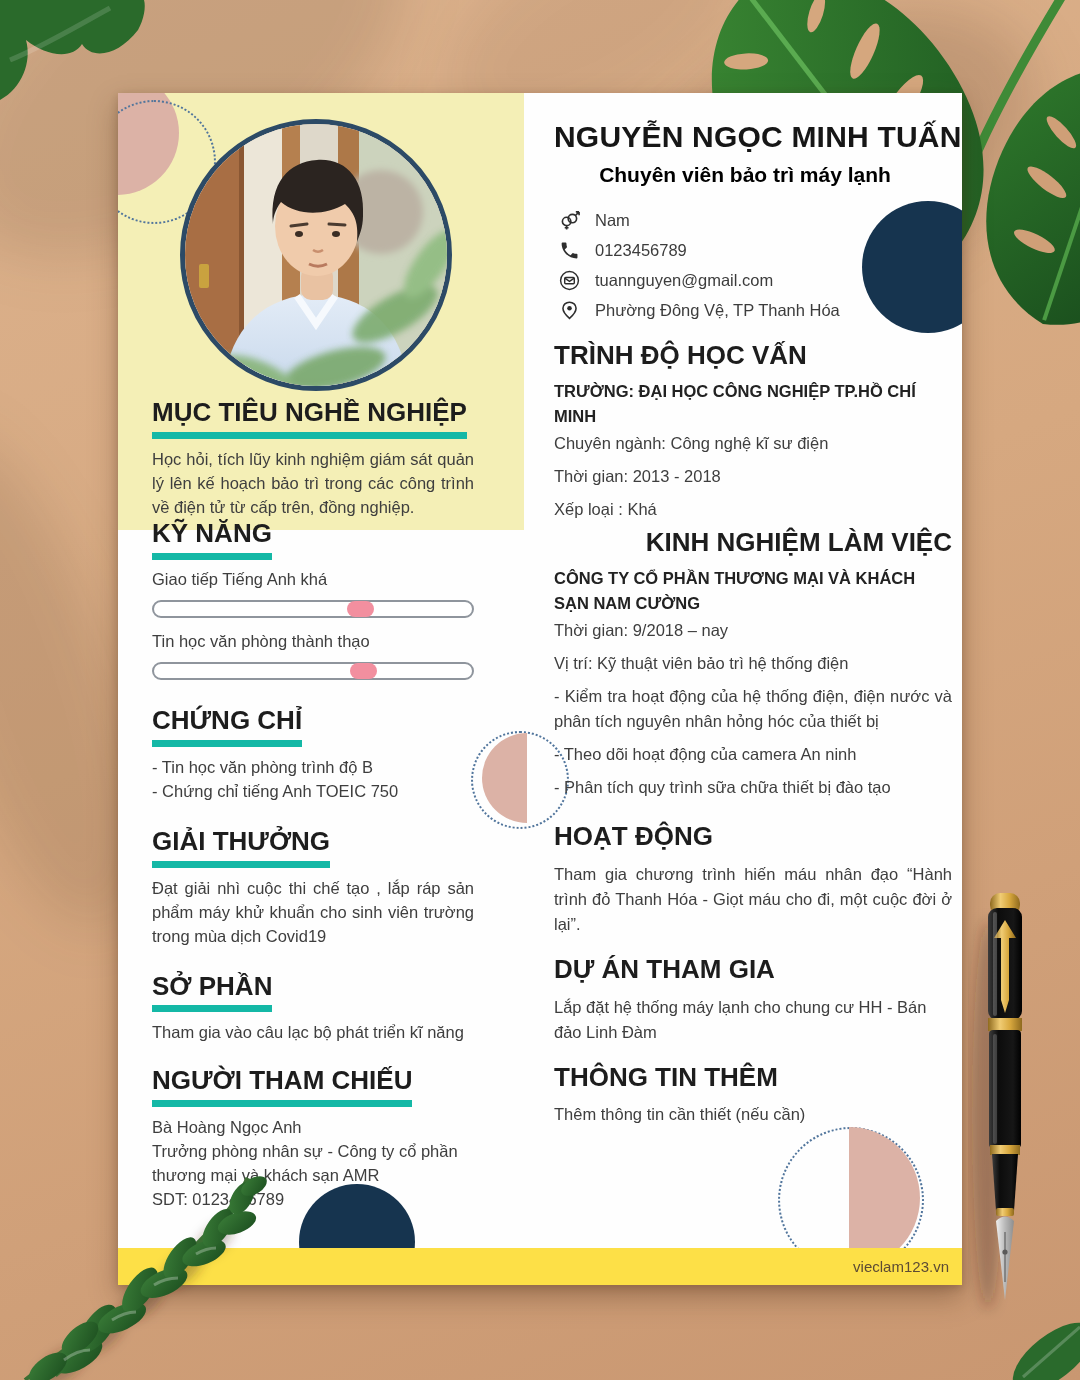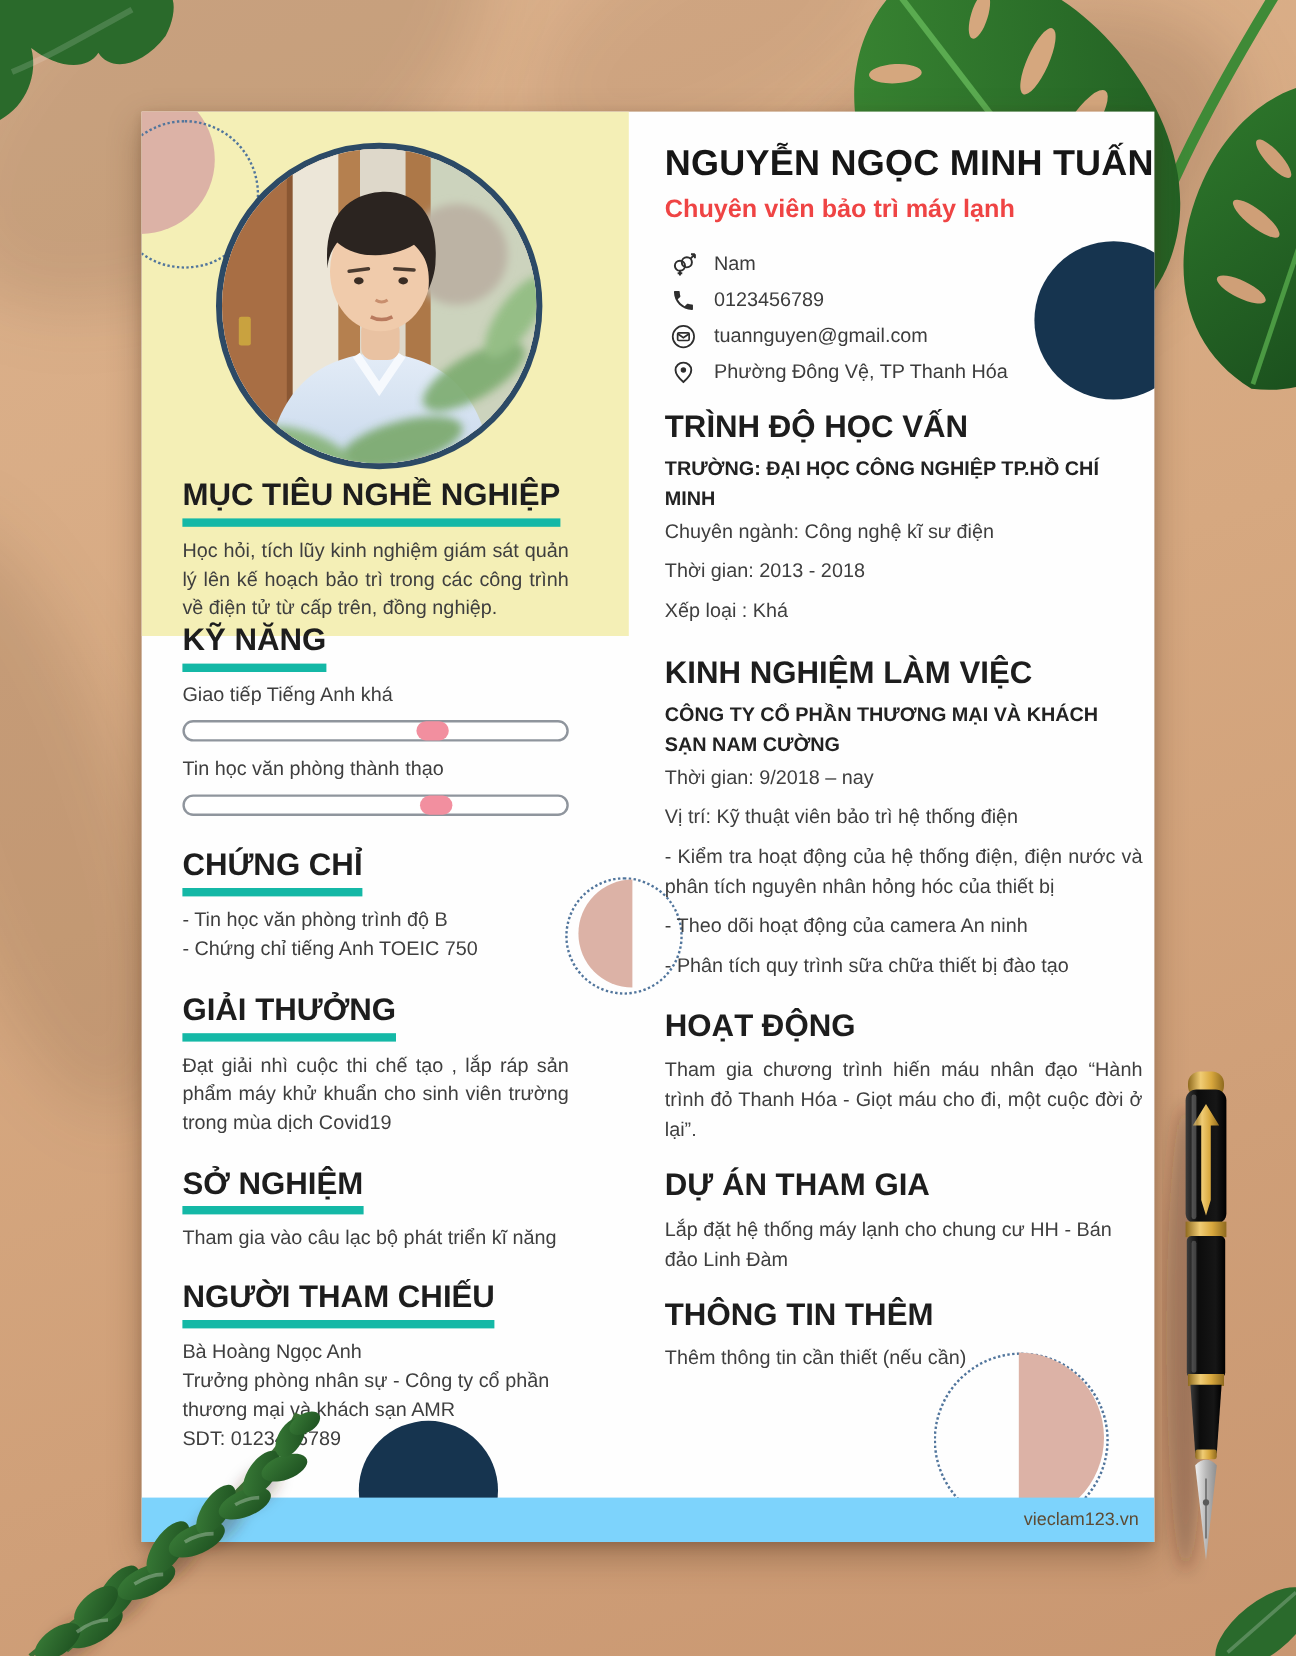--- a/index.html
+++ b/index.html
@@ -23,36 +23,36 @@
   
   .col-left{position:absolute;left:34px;top:305px;width:322px;z-index:2;}
   .col-right{position:absolute;left:436px;top:27px;width:398px;z-index:2;}
   h2.sec{font-size:26px;font-weight:700;color:#1d1d1d;margin:0;display:inline-block;line-height:1.15;}
   .ul-blue{border-bottom:7px solid #14b8a6;padding-bottom:4px;}
   p.body{font-size:16.5px;line-height:24px;color:#3e3e3e;margin:8px 0 0 0;}
   .col-right p.body{line-height:25px;}
   p.just{text-align:justify;}
   p.bold-sub{font-size:16.5px;font-weight:700;color:#222;line-height:25px;margin:8px 0 0 0;}
   .mt36{} .mt26{margin-top:26px;} .mt24{margin-top:24px;} .mt22{margin-top:22px;}
-  .mt20{margin-top:24px;} .mt18{margin-top:18px;} .mt16{margin-top:16px;}
+  .mt20{margin-top:6px;text-align:right;} .mt18{margin-top:18px;} .mt16{margin-top:16px;}
   .line{margin:0;}
   
   .name{font-size:30px;font-weight:700;color:#161616;text-align:center;margin:0;padding-right:16px;letter-spacing:.2px;white-space:nowrap;}
-  .subtitle{font-size:21px;font-weight:700;color:#ef4444;text-align:left;margin:9px 0 0 0;padding-right:16px;}
+  .subtitle{font-size:21px;font-weight:700;color:#000000;text-align:center;margin:9px 0 0 0;padding-right:16px;}
   .contact{margin-top:18px;}
   .crow{display:flex;align-items:center;height:30px;padding-left:4px;}
   .crow .cicon{width:23px;height:23px;flex:0 0 23px;display:flex;align-items:center;justify-content:center;}
   .crow span.ctext{font-size:16.5px;color:#3c3c3c;margin-left:14px;}
   
   .skill-label{font-size:16.5px;color:#3e3e3e;margin:10px 0 0 0;}
   .slider{position:relative;margin-top:11px;height:14px;width:318px;border:2px solid #8f959d;
         border-radius:9px;background:#fff;}
   .thumb{position:absolute;top:-1px;width:27px;height:16px;border-radius:8px;background:#f28f9f;transform:translateX(-14px);}
   
-  .bottom-bar{position:absolute;left:0;bottom:0;width:100%;height:37px;background:#7dd3fc;z-index:3;
+  .bottom-bar{position:absolute;left:0;bottom:0;width:100%;height:37px;background:#fde047;z-index:3;
         display:flex;align-items:center;justify-content:flex-end;}
   .watermark{font-size:15px;color:#5d4b34;margin-right:13px;}
   svg{display:block;}
   .abs{position:absolute;}
 </style>
 </head>
 <body>
 
 <div class="scene">
 
@@ -175,21 +175,21 @@
         <div class="thumb" style="left: 66%;"></div>
       </div>
 
       <div class="mt26"><h2 class="sec ul-blue">CHỨNG CHỈ</h2></div>
       <p class="body line" style="margin-top:8px;">- Tin học văn phòng trình độ B</p>
       <p class="body line" style="margin-top:0;">- Chứng chỉ tiếng Anh TOEIC 750</p>
 
       <div class="mt24"><h2 class="sec ul-blue">GIẢI THƯỞNG</h2></div>
       <p class="body just">Đạt giải nhì cuộc thi chế tạo , lắp ráp sản phẩm máy khử khuẩn cho sinh viên trường trong mùa dịch Covid19</p>
 
-      <div class="mt24"><h2 class="sec ul-blue">SỞ NGHIỆM</h2></div>
+      <div class="mt24"><h2 class="sec ul-blue">SỞ PHẦN</h2></div>
       <p class="body">Tham gia vào câu lạc bộ phát triển kĩ năng</p>
 
       <div class="mt22"><h2 class="sec ul-blue">NGƯỜI THAM CHIẾU</h2></div>
       <p class="body line" style="margin-top:8px;">Bà Hoàng Ngọc Anh</p>
       <p class="body line" style="margin-top:0;">Trưởng phòng nhân sự - Công ty cổ phần thương mại và khách sạn AMR</p>
       <p class="body line" style="margin-top:0;">SDT: 0123456789</p>
     </div>
 
     <div class="col-right">
 

